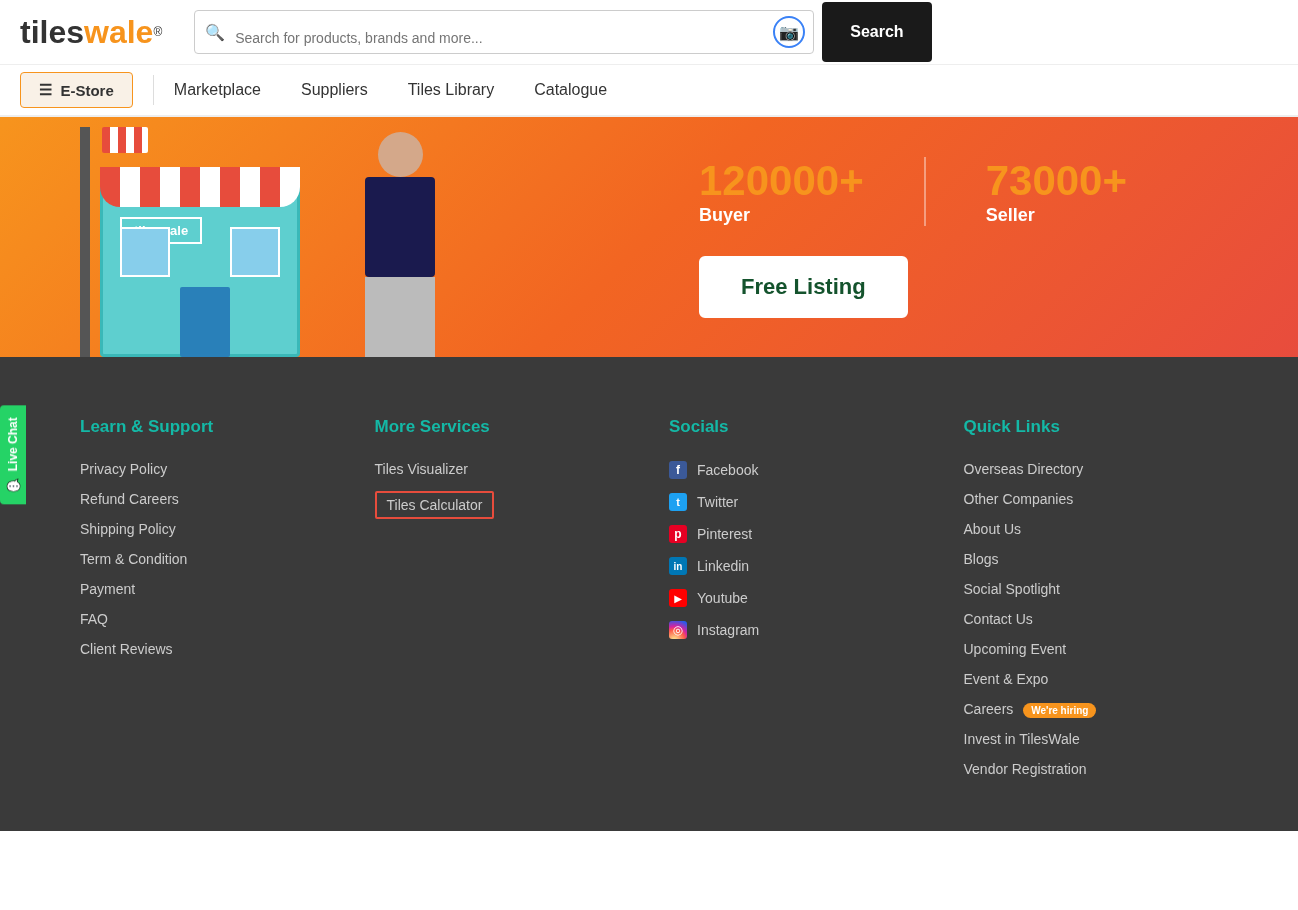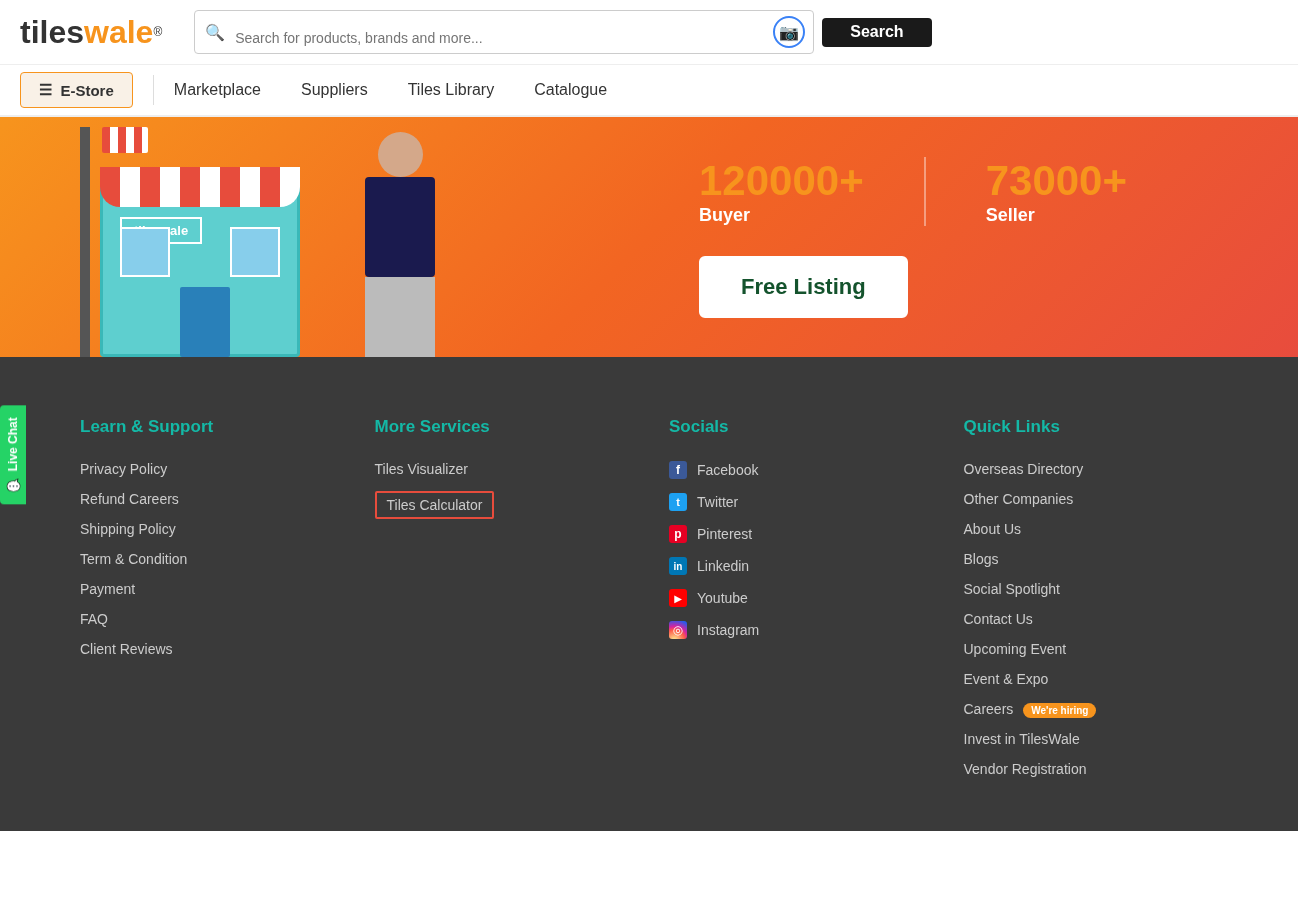--- a/index.html
+++ b/index.html
@@ -60,21 +60,21 @@
       display: flex;
       align-items: center;
       justify-content: center;
       font-size: 16px;
     }
     .search-btn {
       background: #1a1a1a;
       color: #fff;
       border: none;
       padding: 0 28px;
-      height: 29px;
+      height: 60px;
       font-size: 16px;
       font-weight: 600;
       cursor: pointer;
       margin-left: 8px;
       border-radius: 4px;
     }
 
     
     .nav {
       display: flex;

